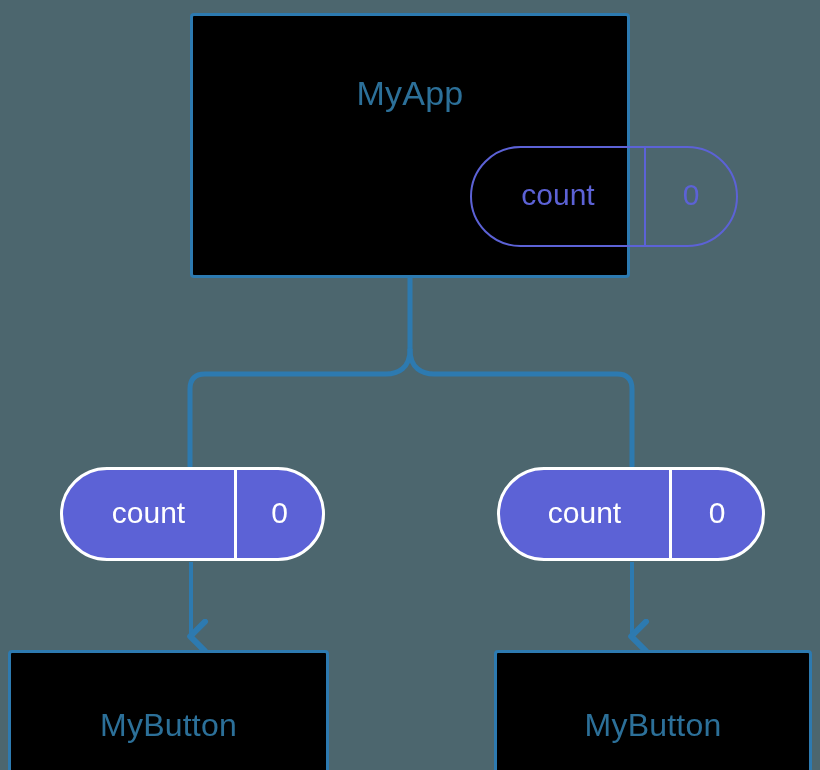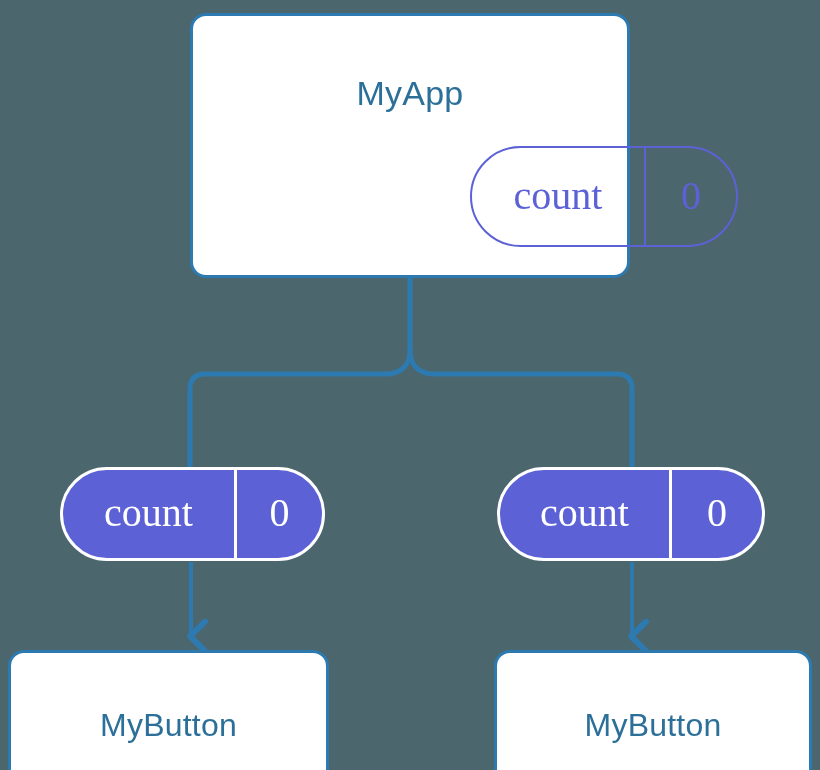--- a/index.html
+++ b/index.html
@@ -22,23 +22,23 @@
     position: absolute;
     left: 0;
     top: 0;
     width: 820px;
     height: 770px;
   }
 
   
   .component-box {
     position: absolute;
-    background: #ffffff;
+    background: #000000;
     border: 3px solid #2d7ab0;
-    border-radius: 16px;
+    border-radius: 4px;
     box-sizing: border-box;
   }
   .component-title {
     color: #2c7099;
     font-size: 34px;
     font-weight: 400;
     text-align: center;
     letter-spacing: 0.2px;
     white-space: nowrap;
   }
@@ -82,24 +82,23 @@
     display: flex;
     align-items: stretch;
     box-sizing: border-box;
     border-radius: 999px;
     overflow: hidden;
   }
   .pill-key, .pill-value {
     display: flex;
     align-items: center;
     justify-content: center;
-    font-size: 40px;
+    font-size: 30px;
     box-sizing: border-box;
     white-space: nowrap;
-    font-family: Liberation Serif, serif;
   }
   .pill-key {
     flex: 0 0 auto;
     padding-bottom: 3px;
   }
   .pill-value {
     flex: 1 1 auto;
     padding-bottom: 3px;
   }
 

